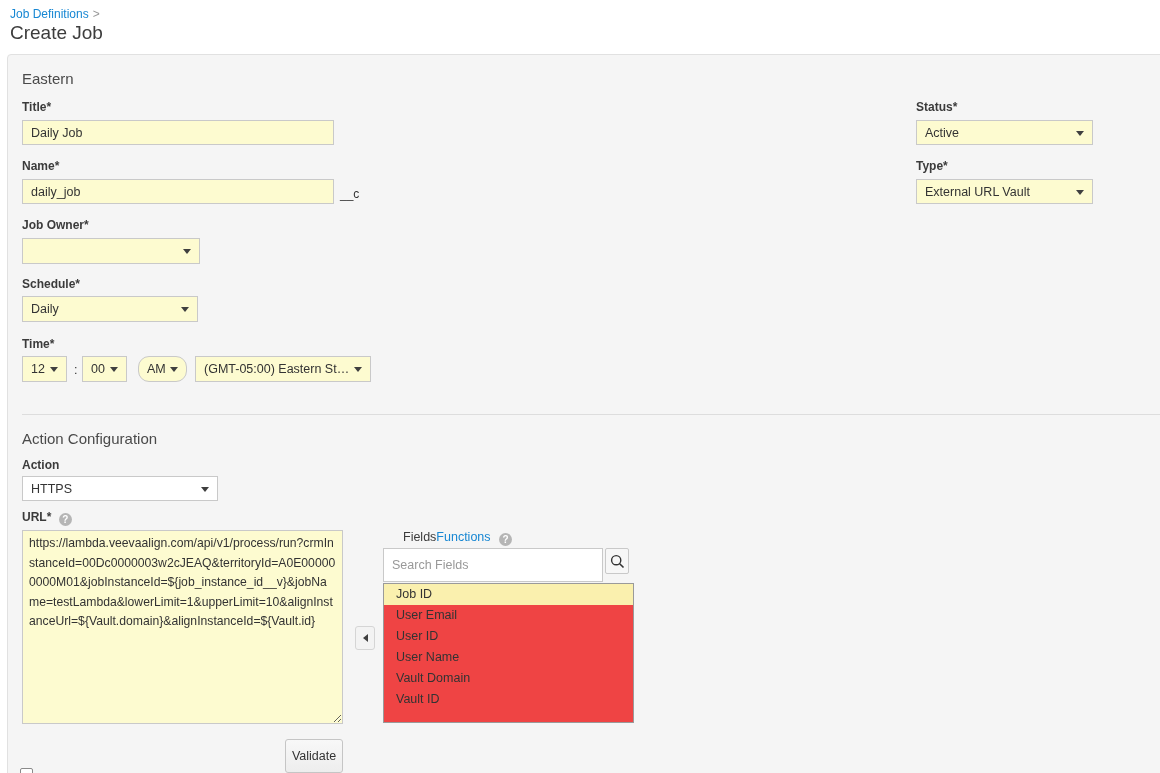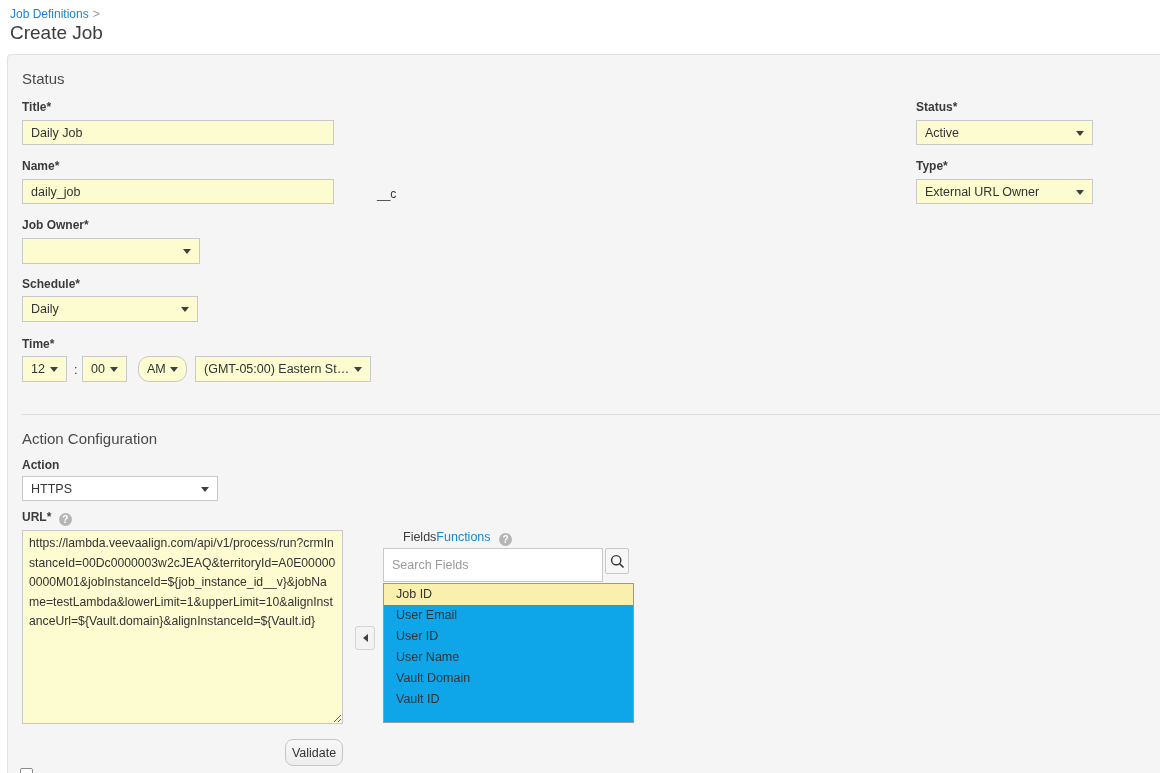--- a/index.html
+++ b/index.html
@@ -81,21 +81,21 @@
   .search-input {
     border: 1px solid #c9c9c9; background: #fff; font-family: inherit;
     font-size: 12.5px; color: #333; padding: 16px 8px; outline: none;
   }
   .search-input::placeholder { color: #999; }
   .search-btn {
     border: 1px solid #c9c9c9; border-radius: 2px; background: #f7f7f7;
     display: flex; align-items: center; justify-content: center; cursor: pointer;
   }
 
-  .listbox { background: #0ea5e9; border: 1px solid #9a9a9a; overflow: hidden; }
+  .listbox { background: #ef4444; border: 1px solid #9a9a9a; overflow: hidden; }
   .list-item {
     height: 21px; line-height: 21px; padding-left: 12px;
     font-size: 12.5px; color: #333; cursor: default; white-space: nowrap;
   }
   .list-item.selected { background: var(--highlight_yellow, #FAF0AE); }
 
   .validate-btn {
     border: 1px solid #c5c5c5; border-radius: 3px;
     background: linear-gradient(#f8f8f8, #ededed);
     font-family: inherit; font-size: 12.5px; color: #333; cursor: pointer;
@@ -109,38 +109,38 @@
 </head>
 <body>
 
 <div class="abs breadcrumb">
   <a>Job Definitions</a><span class="sep">&gt;</span>
 </div>
 <div class="abs page-title">Create Job</div>
 
 <div class="abs panel"></div>
 
-<div class="abs section-heading" style="left:22px; top:70px;">Status</div>
+<div class="abs section-heading" style="left:22px; top:70px;">Eastern</div>
 
 <div class="abs label" style="left:22px; top:100px;">Title*</div>
 <input class="abs text-input" style="left: 22px; top: 120px; width: 312px; height: 25px;" value="Daily Job">
 
 <div class="abs label" style="left:916px; top:100px;">Status*</div>
 <div class="abs dropdown" style="left:916px; top:120px; width:177px; height:25px;">
   <span class="dd-value">Active</span>
   <span class="dd-arrow"></span>
 </div>
 
 <div class="abs label" style="left:22px; top:159px;">Name*</div>
 <input class="abs text-input" style="left: 22px; top: 179px; width: 312px; height: 25px;" value="daily_job">
-<div class="abs suffix" style="left:340px; top:187px;margin-left:37px;">__c</div>
+<div class="abs suffix" style="left:340px; top:187px;">__c</div>
 
 <div class="abs label" style="left:916px; top:159px;">Type*</div>
 <div class="abs dropdown" style="left:916px; top:179px; width:177px; height:25px;">
-  <span class="dd-value">External URL Owner</span>
+  <span class="dd-value">External URL Vault</span>
   <span class="dd-arrow"></span>
 </div>
 
 <div class="abs label" style="left:22px; top:218px;">Job Owner*</div>
 <div class="abs dropdown" style="left:22px; top:238px; width:178px; height:26px;">
   <span class="dd-value"></span>
   <span class="dd-arrow"></span>
 </div>
 
 <div class="abs label" style="left:22px; top:277px;">Schedule*</div>
@@ -203,15 +203,15 @@
 
 <div class="abs listbox" style="left:383px; top:583px; width:251px; height:140px;">
   <div class="list-item selected">Job ID</div>
   <div class="list-item">User Email</div>
   <div class="list-item">User ID</div>
   <div class="list-item">User Name</div>
   <div class="list-item">Vault Domain</div>
   <div class="list-item">Vault ID</div>
 </div>
 
-<button class="abs validate-btn" style="left:285px; top:739px; width:58px; height:27px;border-radius:8px;">Validate</button>
+<button class="abs validate-btn" style="left:285px; top:739px; width:58px; height:34px;">Validate</button>
 
 <div class="abs partial-checkbox"></div>
 
 </body></html>

